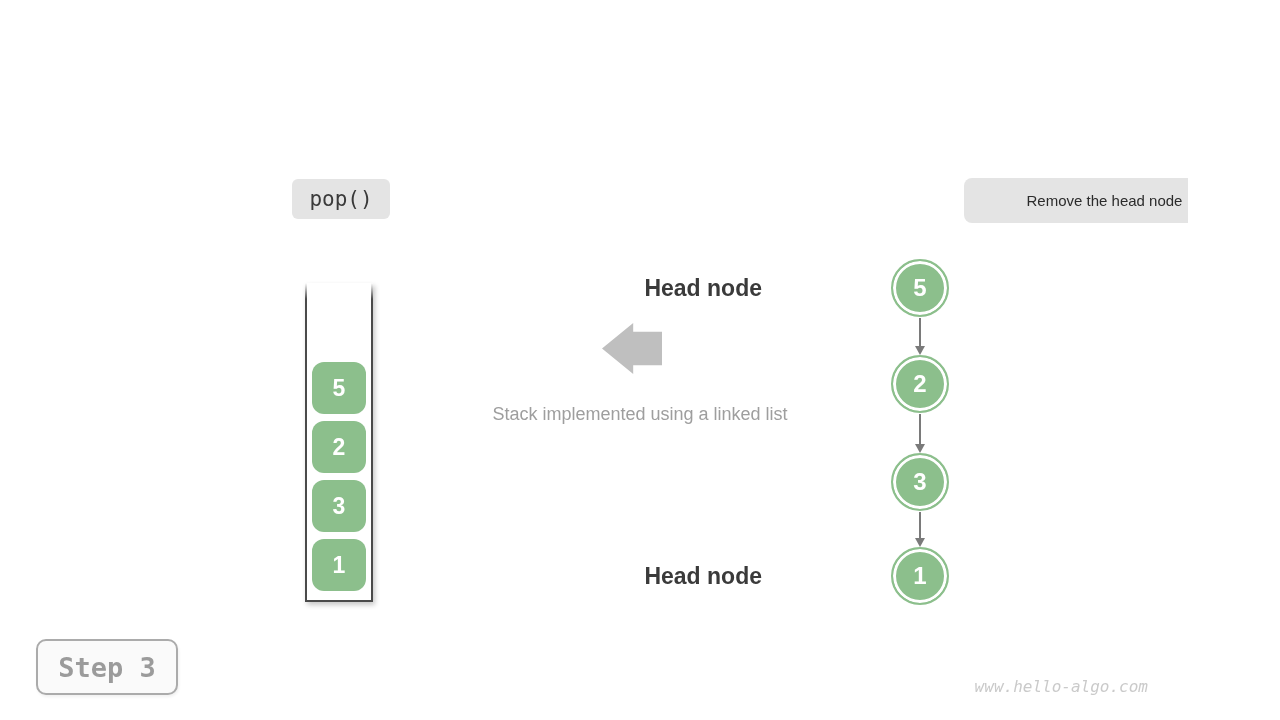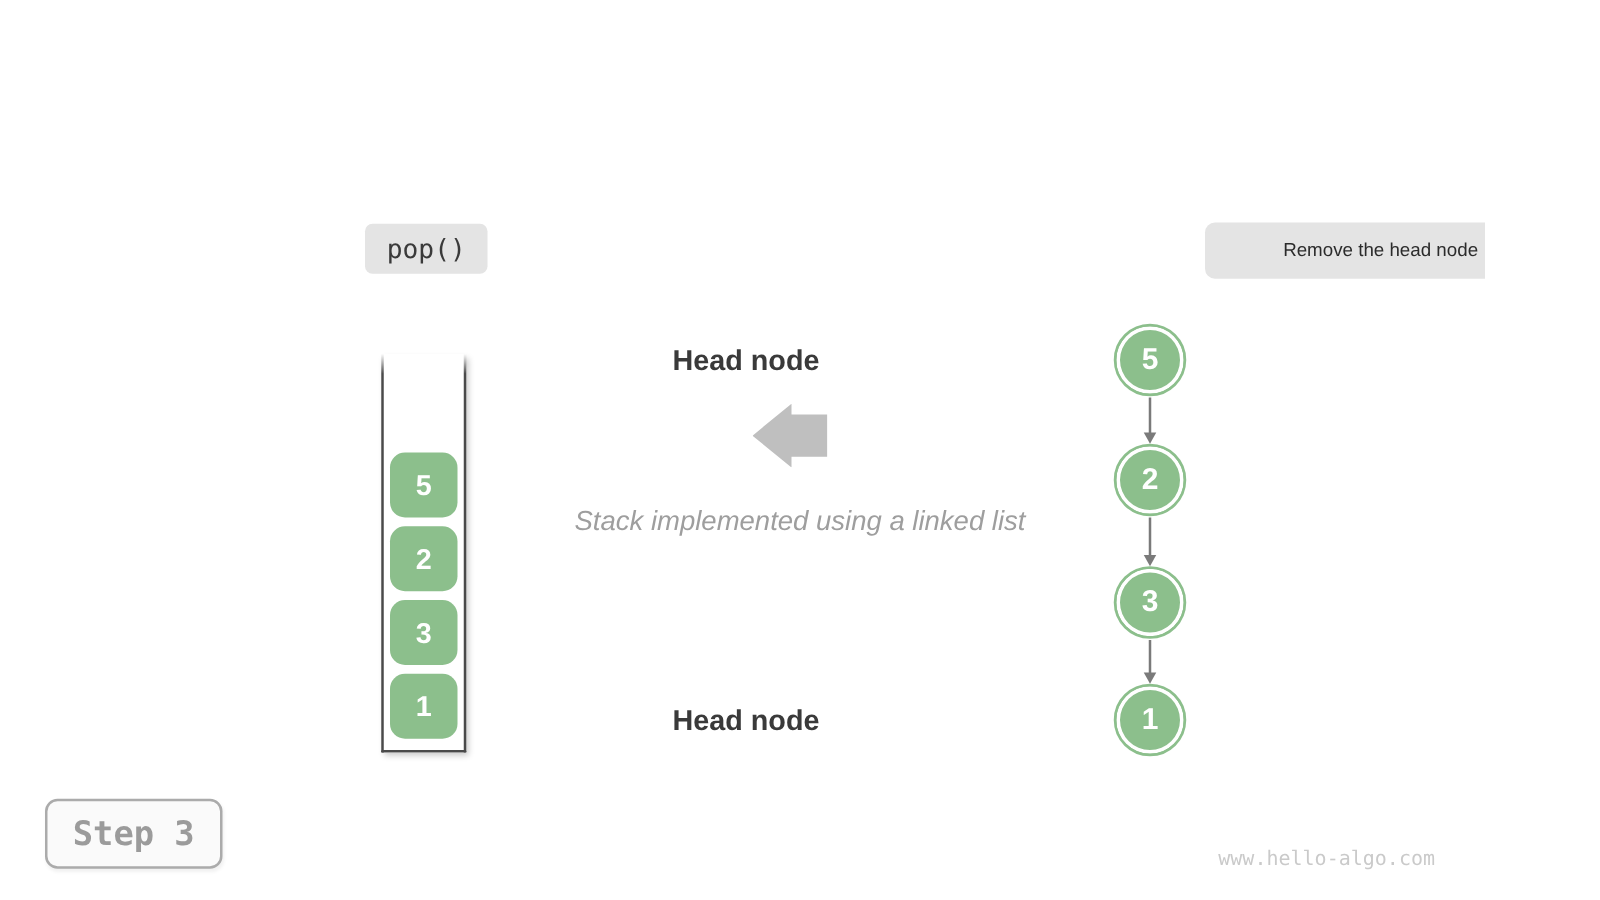--- a/index.html
+++ b/index.html
@@ -78,23 +78,22 @@
     background: #BFBFBF;
     clip-path: polygon(0% 50%, 52% 0%, 52% 17%, 100% 17%, 100% 83%, 52% 83%, 52% 100%);
   }
 
   
   .caption {
     position: absolute;
     left: 340px; top: 404px;
     width: 600px;
     text-align: center;
-    font-size: 22px;
+    font-size: 18px;
     color: #9E9E9E;
-    font-style: italic;
   }
 
   
   .ll-node {
     position: absolute;
     left: 891px;
     width: 58px; height: 58px;
     border-radius: 50%;
     background: #8CBF8C;
     border: 2px solid #8CBF8C;
@@ -120,22 +119,23 @@
   .connector .head {
     position: absolute; left: 1px; bottom: 0;
     width: 0; height: 0;
     border-left: 5px solid transparent;
     border-right: 5px solid transparent;
     border-top: 9px solid #7A7A7A;
   }
 
   .ll-label {
     position: absolute;
-    right: 410px;
+    right: 426px;
     width: 240px;
+    text-align: right;
     font-size: 23px;
     font-weight: bold;
     color: #3A3A3A;
     line-height: 28px;
   }
   .ll-label.head { top: 274px; }
   .ll-label.tail { top: 562px; }
 
   
   .step-box {
@@ -153,20 +153,21 @@
     box-shadow: 1px 2px 3px rgba(0,0,0,0.06);
   }
 
   
   .watermark {
     position: absolute;
     right: 40px; top: 677px;
     font-family: "DejaVu Sans Mono", monospace;
     font-size: 16px;
     color: #CACACA;
+    font-style: italic;
   }
 </style>
 </head>
 <body>
 
 <div class="canvas">
 
   <div class="op-box">pop()</div>
 
   <div class="callout-box">Remove the head node</div>

